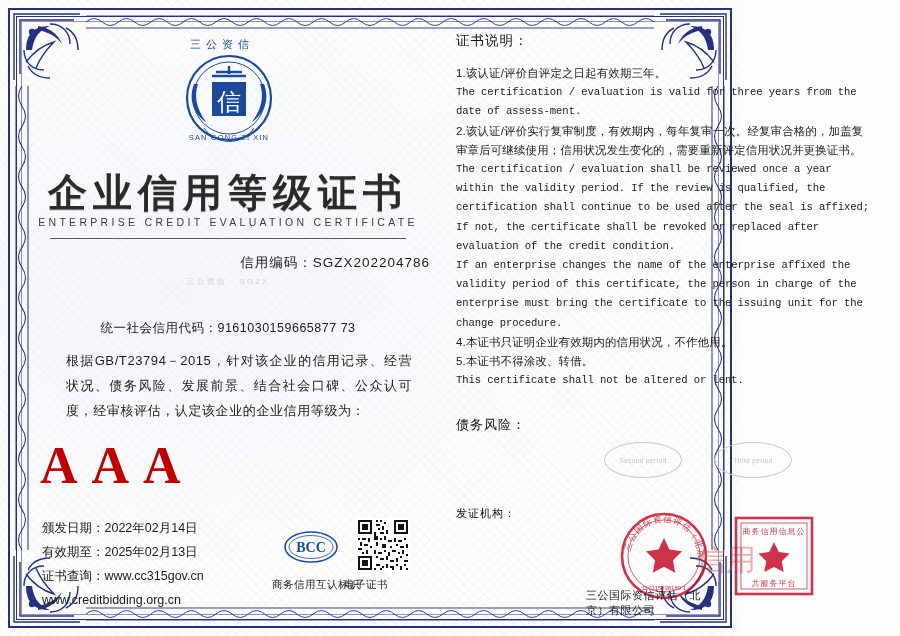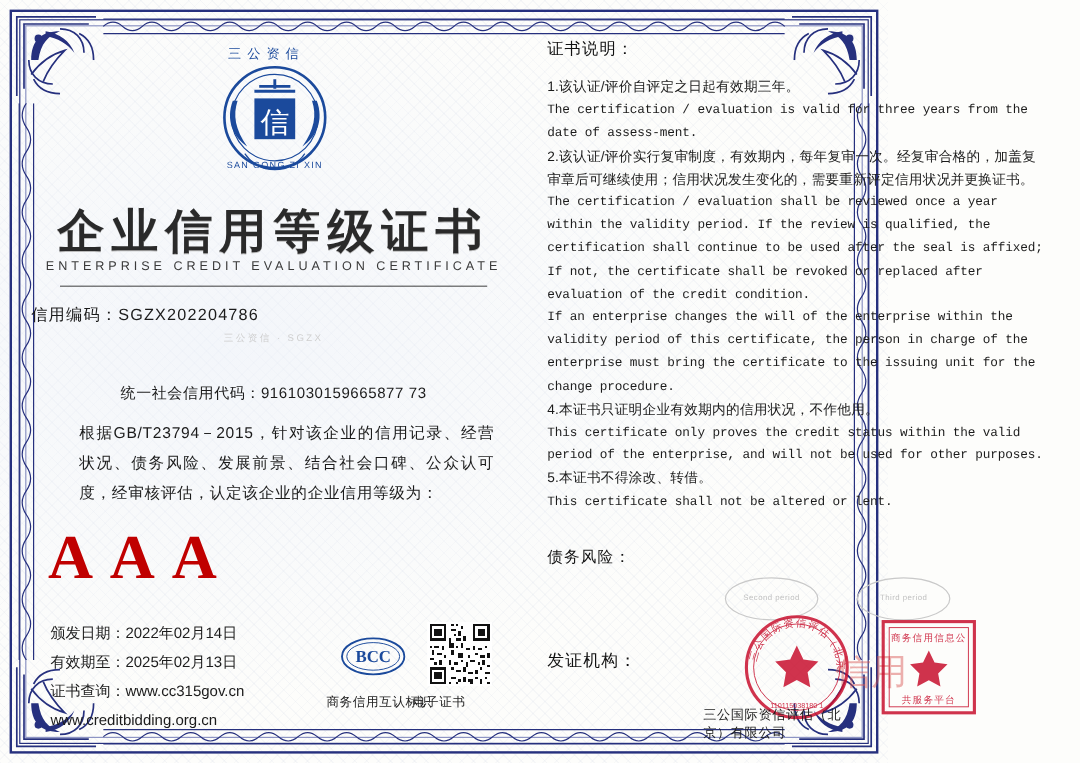--- a/index.html
+++ b/index.html
@@ -63,21 +63,21 @@
     text-shadow:0 1px 0 #bbb;
   }
   .title-en{
     position:absolute;left:0;right:0;top:190px;text-align:center;
     font-size:10.5px;color:#3a3a3a;letter-spacing:3.3px;
   }
   .title-rule{
     position:absolute;left:24px;right:24px;top:212px;height:1px;background:#2a2a2a;opacity:.75;
   }
   .cred-no{
-    position:absolute;left:0;right:0;top:228px;text-align:left;
+    position:absolute;left:0;right:0;top:228px;text-align:right;
     font-size:13.5px;color:#1b1b1b;letter-spacing:1px;
   }
   .watermark-code{
     position:absolute;left:0;right:0;top:250px;text-align:center;
     font-size:8px;color:#cfcfcf;letter-spacing:2px;
   }
   .uscc{
     position:absolute;left:0;right:0;top:294px;text-align:center;
     font-size:12.5px;color:#1b1b1b;letter-spacing:.5px;
   }
@@ -114,21 +114,21 @@
   .r-body p{margin:0 0 0 0;}
   .r-review{margin-top:26px;font-size:13px;color:#111;letter-spacing:1px;}
   .stamp-row{position:relative;height:46px;margin-top:6px;}
   .oval{
     position:absolute;width:76px;height:34px;border:1px solid #c9c9c9;border-radius:50%;
     color:#c0c0c0;font-size:6.5px;display:flex;align-items:center;justify-content:center;
     letter-spacing:.4px;
   }
   .oval.o1{left:148px;top:2px;}
   .oval.o2{left:258px;top:2px;}
-  .issuer{position:absolute;left:430px;top:516px;font-size:14px;color:#111;letter-spacing:1px;}
+  .issuer{position:absolute;left:430px;top:480px;font-size:11px;color:#111;letter-spacing:1px;}
   .seal-a{position:absolute;left:590px;top:482px;width:96px;height:96px;}
   .seal-b{position:absolute;left:700px;top:482px;width:96px;height:96px;}
   .seal-cap{position:absolute;left:560px;top:562px;font-size:11px;color:#1b1b1b;letter-spacing:.5px;}
   .ghost-seal{position:absolute;left:640px;top:500px;width:120px;height:70px;text-align:center;}
 </style>
 </head>
 <body>
 
 <div id="cert">
 
@@ -370,23 +370,22 @@
     </div>
 
     <div class="right">
       <div class="r-head">证书说明：</div>
 
       <div class="r-body">
         <p class="cn">1.该认证/评价自评定之日起有效期三年。</p>
         <p class="en">The certification / evaluation is valid for three years from the date of assess-ment.</p>
         <p class="cn">2.该认证/评价实行复审制度，有效期内，每年复审一次。经复审合格的，加盖复审章后可继续使用；信用状况发生变化的，需要重新评定信用状况并更换证书。</p>
         <p class="en">The certification / evaluation shall be reviewed once a year within the validity period. If the review is qualified, the certification shall continue to be used after the seal is affixed; If not, the certificate shall be revoked or replaced after evaluation of the credit condition.</p>
-        <p class="en">If an enterprise changes the will of the enterprise within the validity period of this certificate, the person in charge of the enterprise must bring the certificate to the issuing unit for the change procedure.</p>
+        <p class="en">If an enterprise changes the name of the enterprise affixed the validity period of this certificate, the person in charge of the enterprise must bring the certificate to the issuing unit for the change procedure.</p>
         <p class="cn">4.本证书只证明企业有效期内的信用状况，不作他用。</p>
-        <p class="en">This certificate only proves the credit status within the valid period of the enterprise, and will not be used for other purposes.</p>
         <p class="cn">5.本证书不得涂改、转借。</p>
         <p class="en">This certificate shall not be altered or lent.</p>
       </div>
 
       <div class="r-review">债务风险：</div>
       <div class="stamp-row">
         <div class="oval o1">Second period</div>
         <div class="oval o2">Third period</div>
       </div>
     </div>

